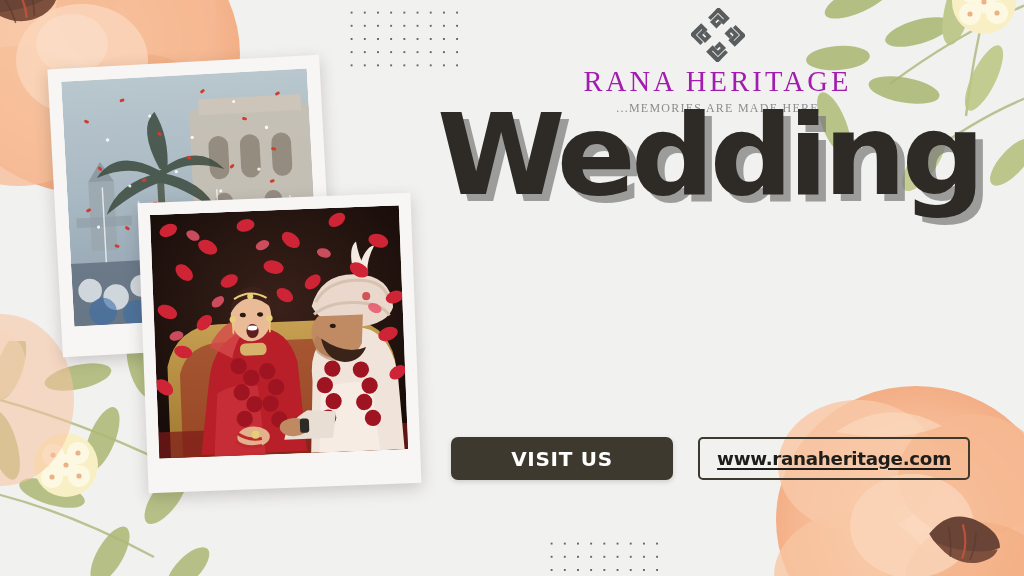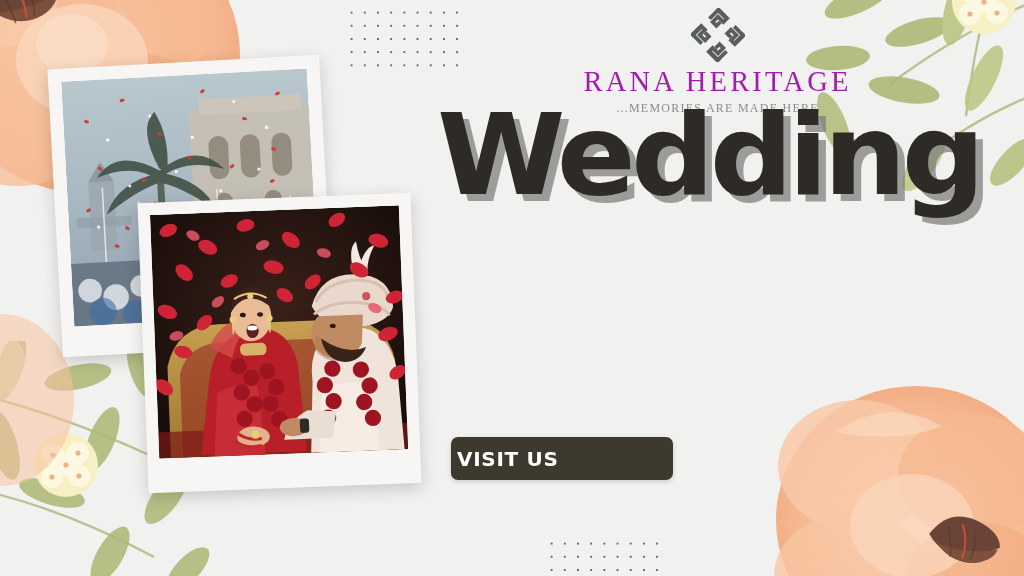--- a/index.html
+++ b/index.html
@@ -158,21 +158,21 @@
     color: #ffffff;
     font-family: "DejaVu Sans", sans-serif;
     font-weight: 700;
     font-size: 20px;
     letter-spacing: .7px;
     border: none;
     border-radius: 7px;
     width: 222px;
     height: 43px;
     line-height: 43px;
-    text-align: left;
+    text-align: center;
     box-sizing: border-box;
     cursor: pointer;
     box-shadow: 0 2px 5px rgba(60,50,40,.18);
   }
   .btn-outline {
     background: transparent;
     border: 2.1px solid #3e392f;
     border-radius: 5px;
     width: 272px;
     height: 43px;
@@ -611,16 +611,19 @@
       </svg>
       <div class="brand-name">RANA HERITAGE</div>
       <div class="brand-tagline">...MEMORIES ARE MADE HERE</div>
     </div>
 
     <div class="headline">Wedding</div>
 
 
     <div class="cta-row">
       <button class="btn-primary">VISIT US</button>
+      <div class="btn-outline">
+        <span class="btn-outline-label">www.ranaheritage.com</span>
+      </div>
     </div>
 
   </div>
 </div>
 
 </body></html>

